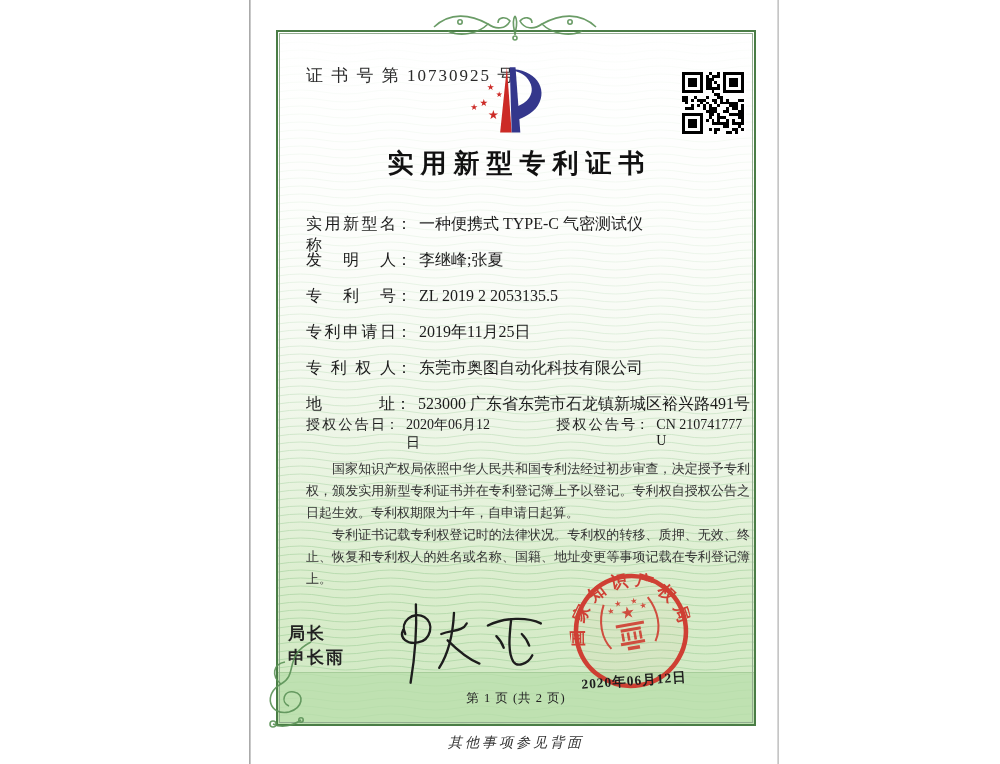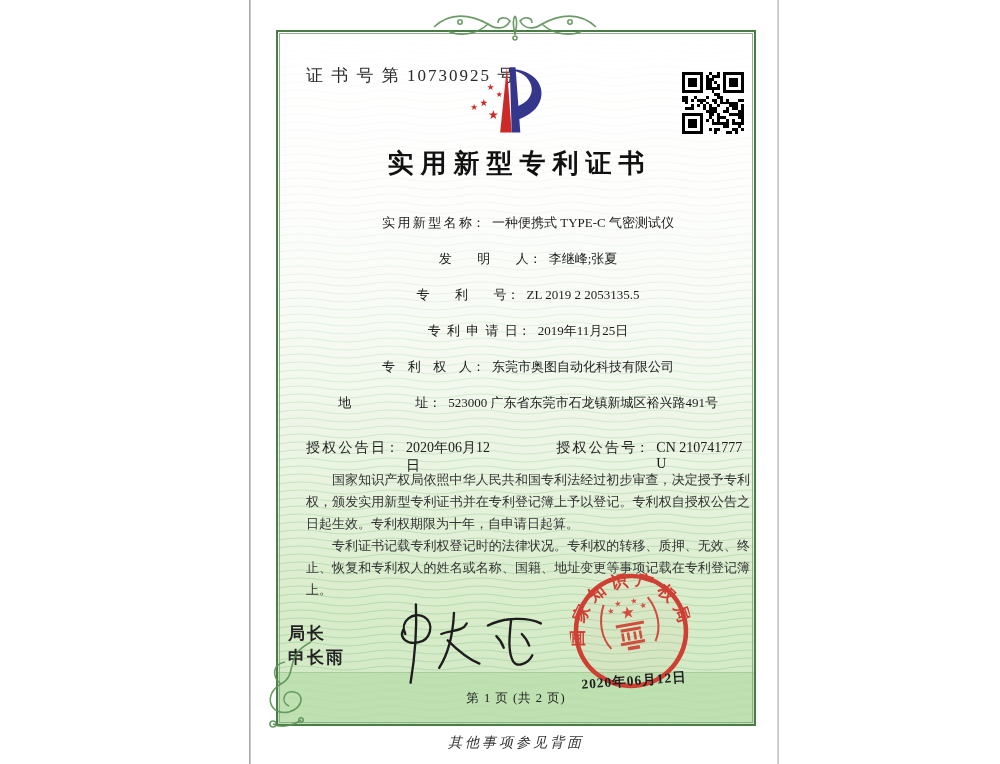--- a/index.html
+++ b/index.html
@@ -35,33 +35,33 @@
 
   .content{position:absolute;inset:0;z-index:2;}
 
   .cert-no{position:absolute;left:28px;top:32px;font-size:17px;letter-spacing:2px;color:#2a2a2a;}
   .logo{position:absolute;left:178px;top:26px;}
   .qr{position:absolute;left:402px;top:38px;background:#fff;padding:2px;}
   .title{position:absolute;left:0;right:0;top:114px;text-align:center;
     font-size:26px;font-weight:700;letter-spacing:7px;text-indent:7px;color:#111;}
 
   .fields{position:absolute;left:28px;top:182px;width:444px;}
-  .field-row{display:flex;align-items:baseline;height:21px;font-size:13px;justify-content:center;}
+  .field-row{display:flex;align-items:baseline;height:21px;font-size:16px;}
   .field-row .lbl{display:inline-block;width:90px;text-align:justify;text-align-last:justify;color:#1b1b1b;}
   .field-row .col{margin-right:7px;}
   .field-row .val{white-space:nowrap;}
   .field-row + .field-row{margin-top:15px;}
   .field-row.r4,.field-row.r5,.field-row.r6,.grant-row{margin-top:11px;}
   .grant-row{display:flex;height:21px;font-size:14px;}
   .grant-pair{display:flex;align-items:baseline;}
   .grant-pair .lbl{display:inline-block;width:84px;text-align:justify;text-align-last:justify;}
   .grant-pair .col{margin-right:7px;}
   .grant-pair.second{margin-left:58px;}
 
-  .paragraphs{margin-top:9px;width:444px;font-size:13px;line-height:22px;color:#333;text-align:justify;}
+  .paragraphs{margin-top:21px;width:444px;font-size:13px;line-height:22px;color:#333;text-align:justify;}
   .paragraphs p{text-indent:2em;}
 
   .signer{position:absolute;left:10px;top:590px;font-size:17px;letter-spacing:2px;line-height:24px;color:#222;font-weight:bold;}
   .signature{position:absolute;left:104px;top:566px;z-index:4;}
 
   .seal{position:absolute;left:292px;top:538px;z-index:4;transform:rotate(-10deg);opacity:.92;}
   .seal-date{position:absolute;left:288px;top:640px;width:136px;text-align:center;z-index:5;
     font-size:13.5px;font-weight:700;letter-spacing:1px;color:#1e1e1e;transform:rotate(-4deg);}
 
   .ornament-top{position:absolute;left:430px;top:4px;z-index:5;}
@@ -276,21 +276,21 @@
           <span class="val">东莞市奥图自动化科技有限公司</span>
         </div>
 
         <div class="field-row">
           <span class="lbl">地址</span>
           <span class="col">：</span>
           <span class="val">523000 广东省东莞市石龙镇新城区裕兴路491号</span>
         </div>
       </div>
 
-    <div class="fields" style="top:396px">
+    <div class="fields" style="top:373px">
       <div class="grant-row">
         <div class="grant-pair">
           <span class="lbl">授权公告日</span>
             <span class="col">：</span>
           <span class="val">2020年06月12日</span>
         </div>
         <div class="grant-pair second">
           <span class="lbl">授权公告号</span>
             <span class="col">：</span>
           <span class="val">CN 210741777 U</span>

